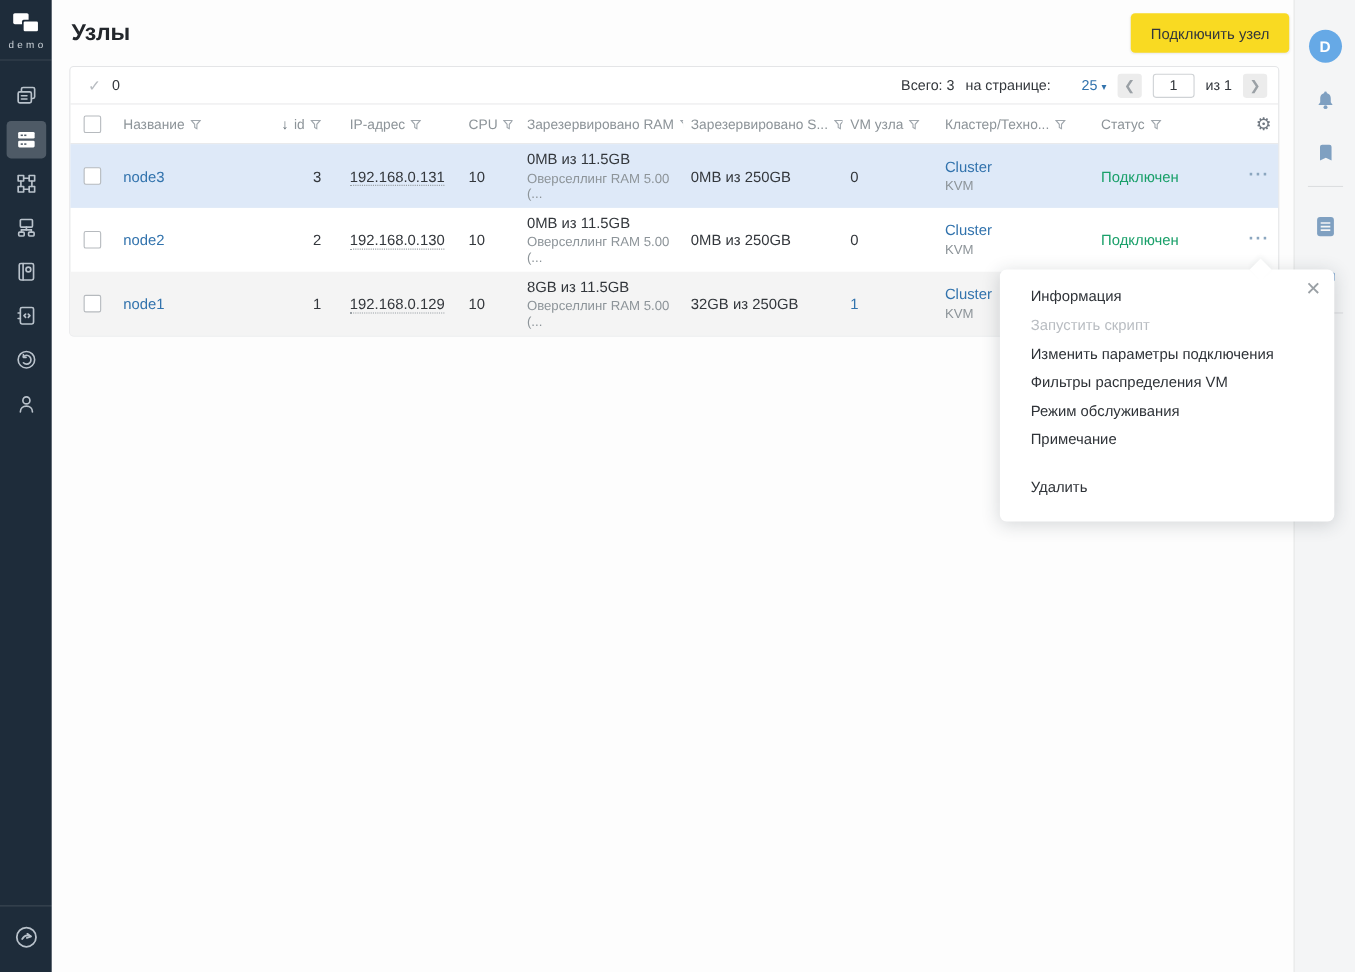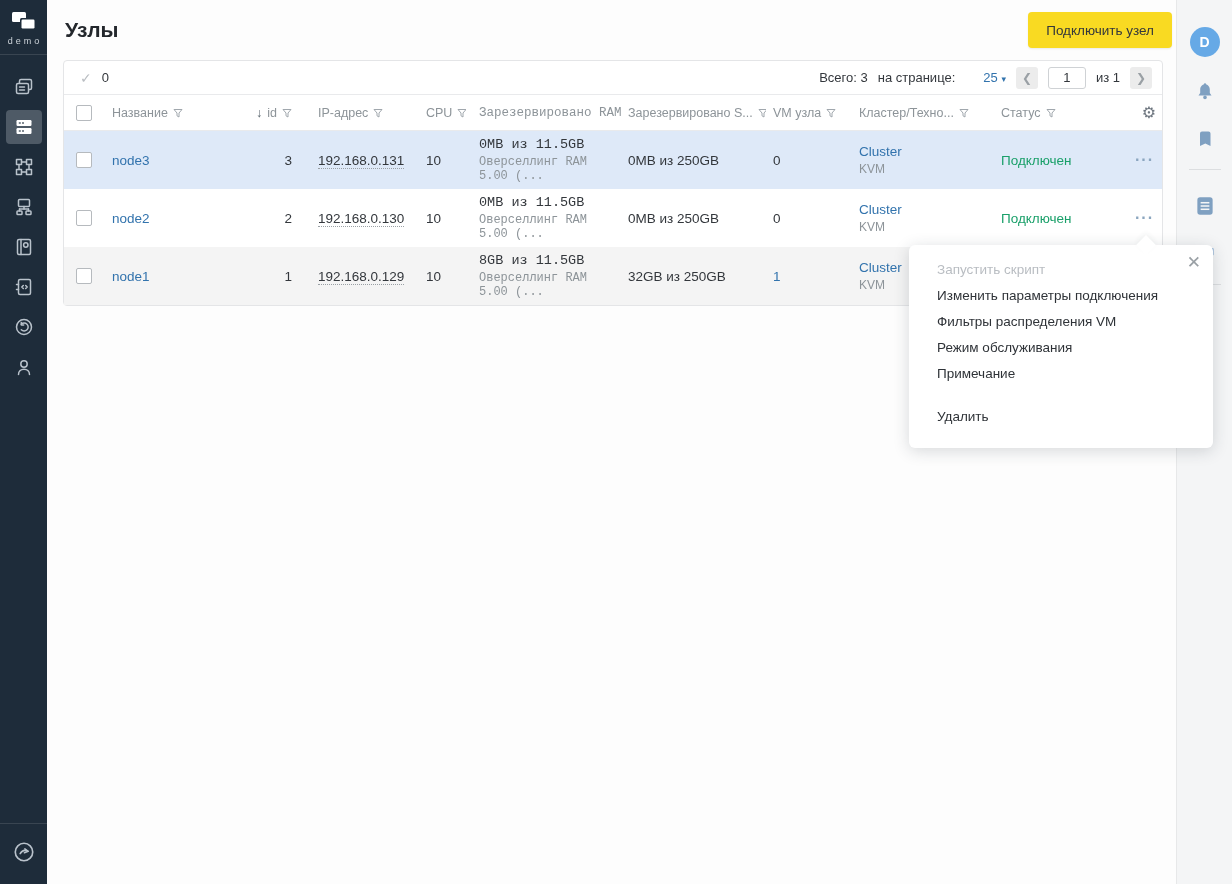--- a/index.html
+++ b/index.html
@@ -70,21 +70,21 @@
     align-items:center;
   }
   .thead { height:36px; border-bottom:1px solid #e9eaec; color:#8d9499; font-size:12.5px; }
   .th { display:flex; align-items:center; gap:5px; white-space:nowrap; overflow:hidden; }
   .funnel { flex-shrink:0; }
   .c-check { justify-content:center; display:flex; }
   .c-name { padding-left:8px; }
   .c-id { justify-content:flex-end; padding-right:4px; display:flex; }
   .c-ip { padding-left:22px; }
   .c-cpu { justify-content:space-between; padding-right:3px; display:flex; }
-  .c-ram { padding-left:13px;font-family:Liberation Mono, monospace; }
+  .c-ram { padding-left:13px; }
   .c-sto { padding-left:7px; }
   .c-vm { padding-left:7px; }
   .c-clu { padding-left:8px; }
   .c-status { padding-left:10px; }
   .c-act { justify-content:flex-end; padding-right:8px; display:flex; }
   .row { height:58px; font-size:13.5px; color:#33373c; }
   .row--selected { background:#dee9f8; }
   .row--alt { background:#f4f4f4; }
   .checkbox {
     width:16px; height:16px; border:1px solid #b6babe; border-radius:2px;
@@ -409,19 +409,20 @@
   <svg class="rb-icon" width="22" height="22" viewBox="0 0 22 22">
     <rect x="2.5" y="6" width="7.5" height="7.5" rx="1" fill="#6f9ac8"></rect>
     <rect x="12" y="6" width="7.5" height="7.5" rx="1" fill="#6f9ac8"></rect>
   </svg>
   <div class="rb-divider"></div>
 </aside>
 
 <div class="ctx-menu">
   <div class="ctx-caret"></div>
   <button class="ctx-close">✕</button>
+  <div class="ctx-item">Информация</div>
   <div class="ctx-item disabled">Запустить скрипт</div>
   <div class="ctx-item">Изменить параметры подключения</div>
   <div class="ctx-item">Фильтры распределения VM</div>
   <div class="ctx-item">Режим обслуживания</div>
   <div class="ctx-item">Примечание</div>
   <div class="ctx-item ctx-delete">Удалить</div>
 </div>
 
 </body></html>

